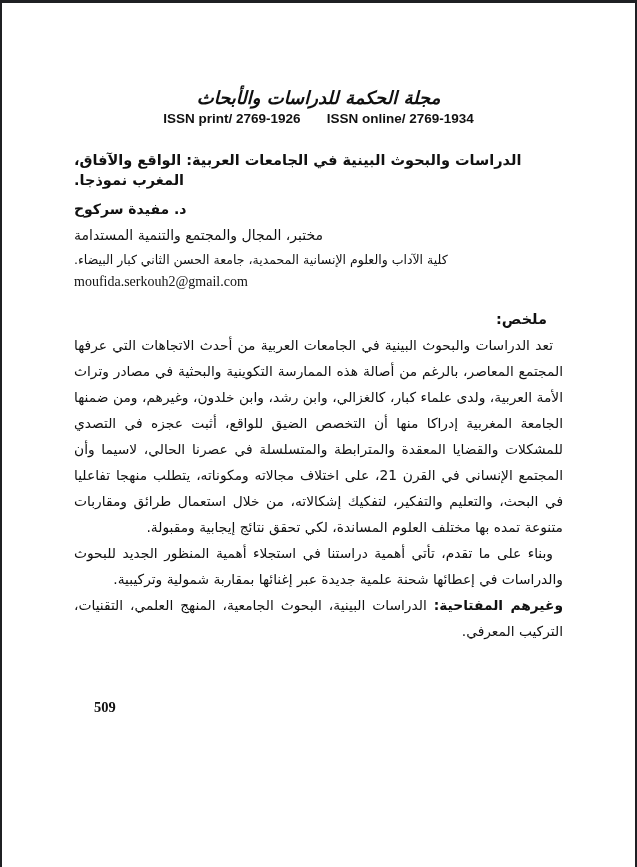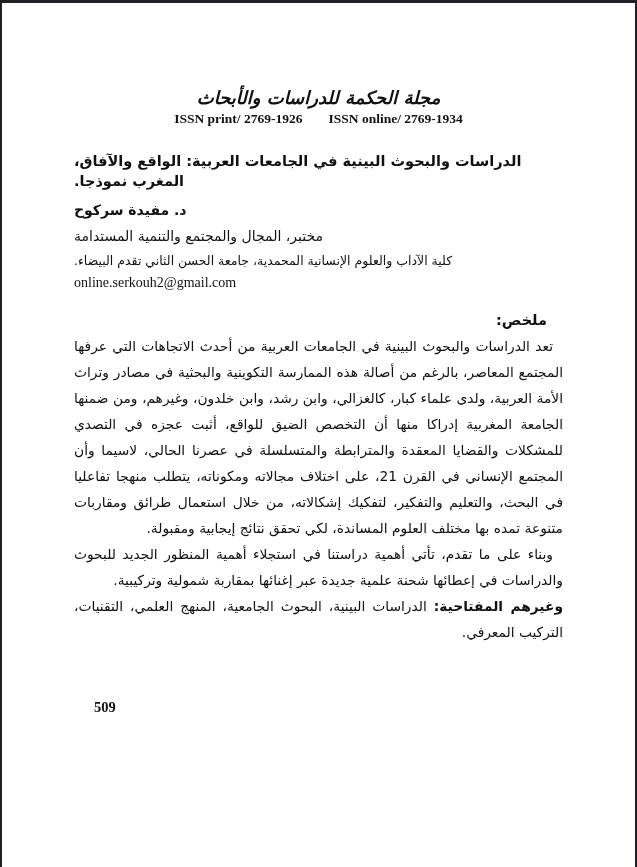--- a/index.html
+++ b/index.html
@@ -38,21 +38,21 @@
   .issue-info {
     font-size: 15px;
     font-weight: bold;
   }
   .issn-line {
     direction: ltr;
     margin-top: 3px;
     display: flex;
     justify-content: center;
     gap: 26px;
-    font-family: Liberation Serif, serif;
+    font-family: Liberation Sans, sans-serif;
     font-size: 13.5px;
     font-weight: bold;
     white-space: nowrap;
   }
   
   .title-block {
     direction: rtl;
     text-align: left;
     margin-top: 24px;
   }
@@ -126,22 +126,22 @@
       <div class="issn-line">
         <span>ISSN print/ 2769-1926</span>
         <span>ISSN online/ 2769-1934</span>
       </div>
     </div>
 
     <div class="title-block">
       <div class="article-title">الدراسات والبحوث البينية في الجامعات العربية: الواقع والآفاق، المغرب نموذجا.</div>
       <div class="article-author">د. مفيدة سركوح</div>
       <div class="affil-lab">مختبر، المجال والمجتمع والتنمية المستدامة</div>
-      <div class="affil-faculty">كلية الآداب والعلوم الإنسانية المحمدية، جامعة الحسن الثاني تقدم البيضاء.</div>
-      <div class="article-email">online.serkouh2@gmail.com</div>
+      <div class="affil-faculty">كلية الآداب والعلوم الإنسانية المحمدية، جامعة الحسن الثاني كبار البيضاء.</div>
+      <div class="article-email">moufida.serkouh2@gmail.com</div>
     </div>
 
     <div class="abstract-section">
       <div class="abstract-heading">ملخص:</div>
       <p>تعد الدراسات والبحوث البينية في الجامعات العربية من أحدث الاتجاهات التي عرفها المجتمع المعاصر، بالرغم من أصالة هذه الممارسة التكوينية والبحثية في مصادر وتراث الأمة العربية، ولدى علماء كبار، كالغزالي، وابن رشد، وابن خلدون، وغيرهم، ومن ضمنها الجامعة المغربية إدراكا منها أن التخصص الضيق للواقع، أثبت عجزه في التصدي للمشكلات والقضايا المعقدة والمترابطة والمتسلسلة في عصرنا الحالي، لاسيما وأن المجتمع الإنساني في القرن 21، على اختلاف مجالاته ومكوناته، يتطلب منهجا تفاعليا في البحث، والتعليم والتفكير، لتفكيك إشكالاته، من خلال استعمال طرائق ومقاربات متنوعة تمده بها مختلف العلوم المساندة، لكي تحقق نتائج إيجابية ومقبولة.</p>
       <p>وبناء على ما تقدم، تأتي أهمية دراستنا في استجلاء أهمية المنظور الجديد للبحوث والدراسات في إعطائها شحنة علمية جديدة عبر إغنائها بمقاربة شمولية وتركيبية.</p>
       <div class="keywords-line">
         <span class="keywords-label">وغيرهم المفتاحية:</span><span> الدراسات البينية، البحوث الجامعية، المنهج العلمي، التقنيات، التركيب المعرفي.</span>
       </div>
     </div>

